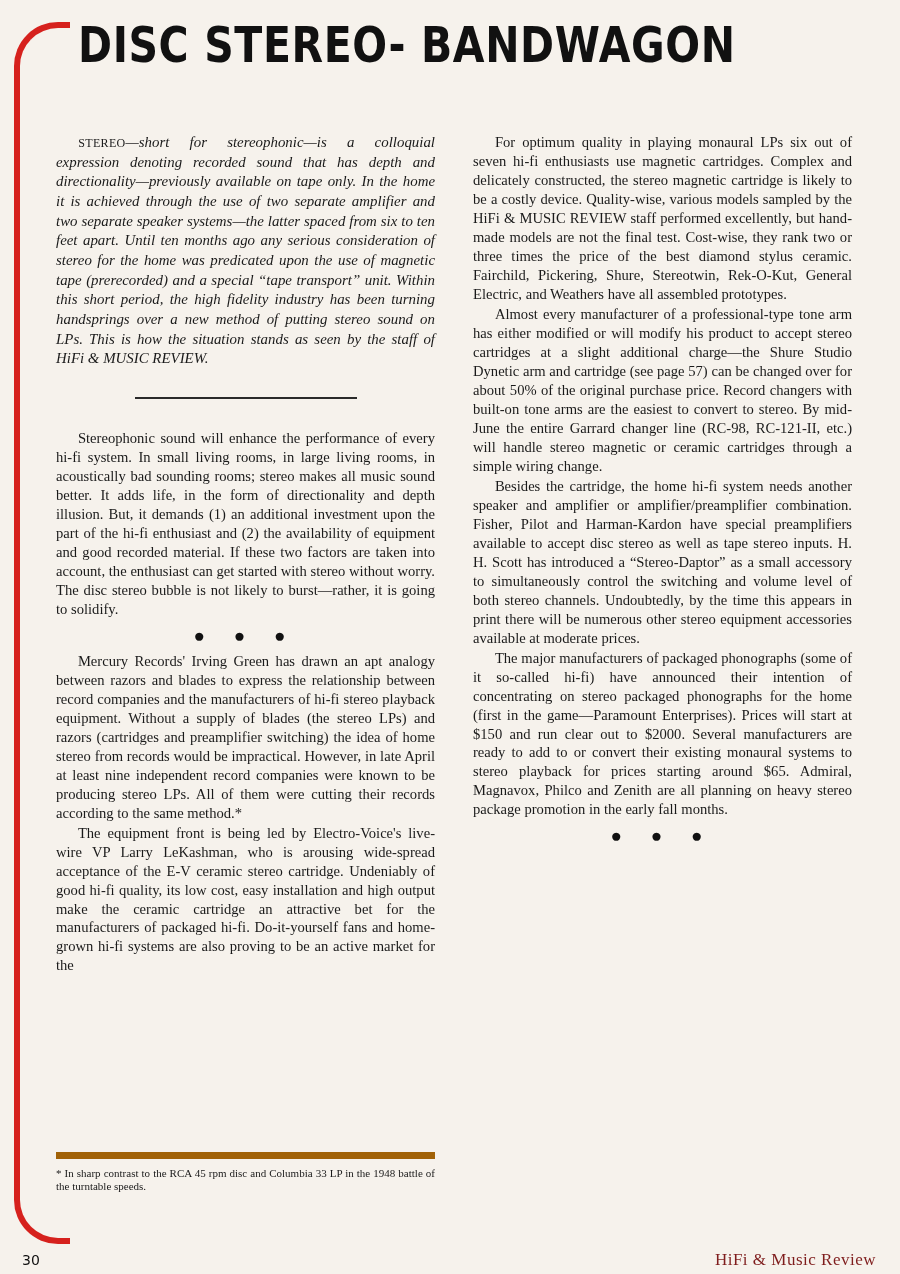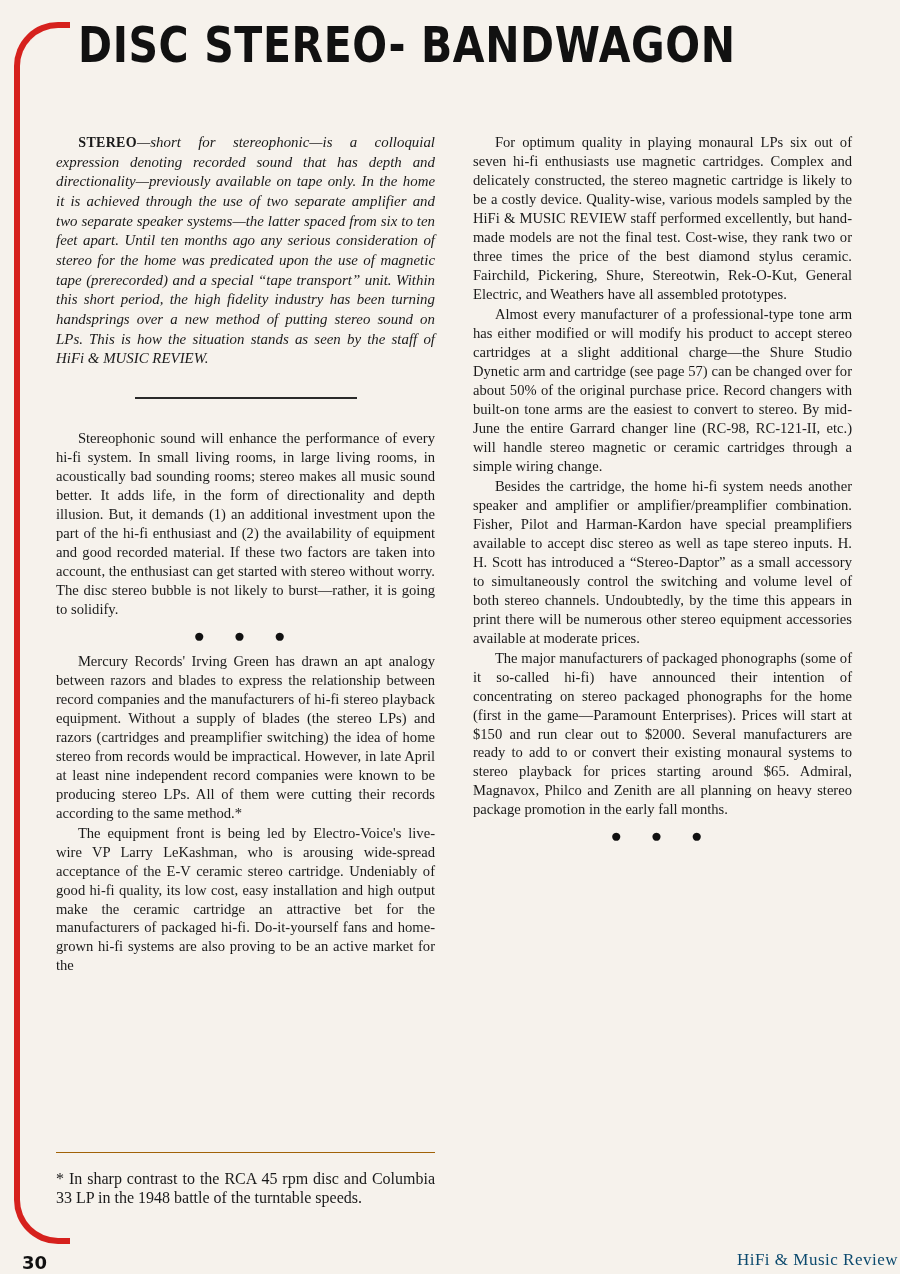--- a/index.html
+++ b/index.html
@@ -91,22 +91,22 @@
 
   .lede {
     font-style: italic;
     font-size: 14.9px;
     line-height: 1.32;
     text-indent: 0;
     margin: 0;
   }
   .lede .smallcaps {
     font-style: normal;
-    font-weight: bold;
-    font-size: 14px;
+    font-weight: normal;
+    font-size: 12px;
     letter-spacing: 0.3px;
   }
 
   .rule {
     width: 222px;
     height: 0;
     border-top: 2px solid #2a2a2a;
     margin: 28px auto 30px auto;
   }
 
@@ -117,44 +117,44 @@
     line-height: 1;
     margin: 7px 0 7px 0;
     color: #111;
   }
 
   .footnote {
     position: absolute;
     left: 56px;
     top: 1152px;
     width: 379px;
-    font-size: 16px;
+    font-size: 11px;
     line-height: 1.18;
-    border-top: 1px solid #a16207;
-    padding-top: 17px;
+    border-top: 7px solid #a16207;
+    padding-top: 8px;
     text-align: justify;
   }
 
   .page-num {
     position: absolute;
     left: 22px;
     top: 1252px;
     font-family: "DejaVu Sans", sans-serif;
-    font-weight: bold;
-    font-size: 18px;
+    font-weight: normal;
+    font-size: 14px;
     color: #111;
   }
   .footer-title {
     position: absolute;
-    right: 2px;
+    right: 24px;
     top: 1250px;
     font-family: "Liberation Serif", serif;
     font-size: 17px;
     letter-spacing: 0.5px;
-    color: #0c4a6e;
+    color: #7f1d1d;
   }
 </style>
 </head>
 <body>
 
 <div class="red-frame"></div>
 <div class="red-frame-top-cut"></div>
 <div class="red-frame-bottom-cut"></div>
 
 <div class="headline">DISC STEREO- BANDWAGON</div>

